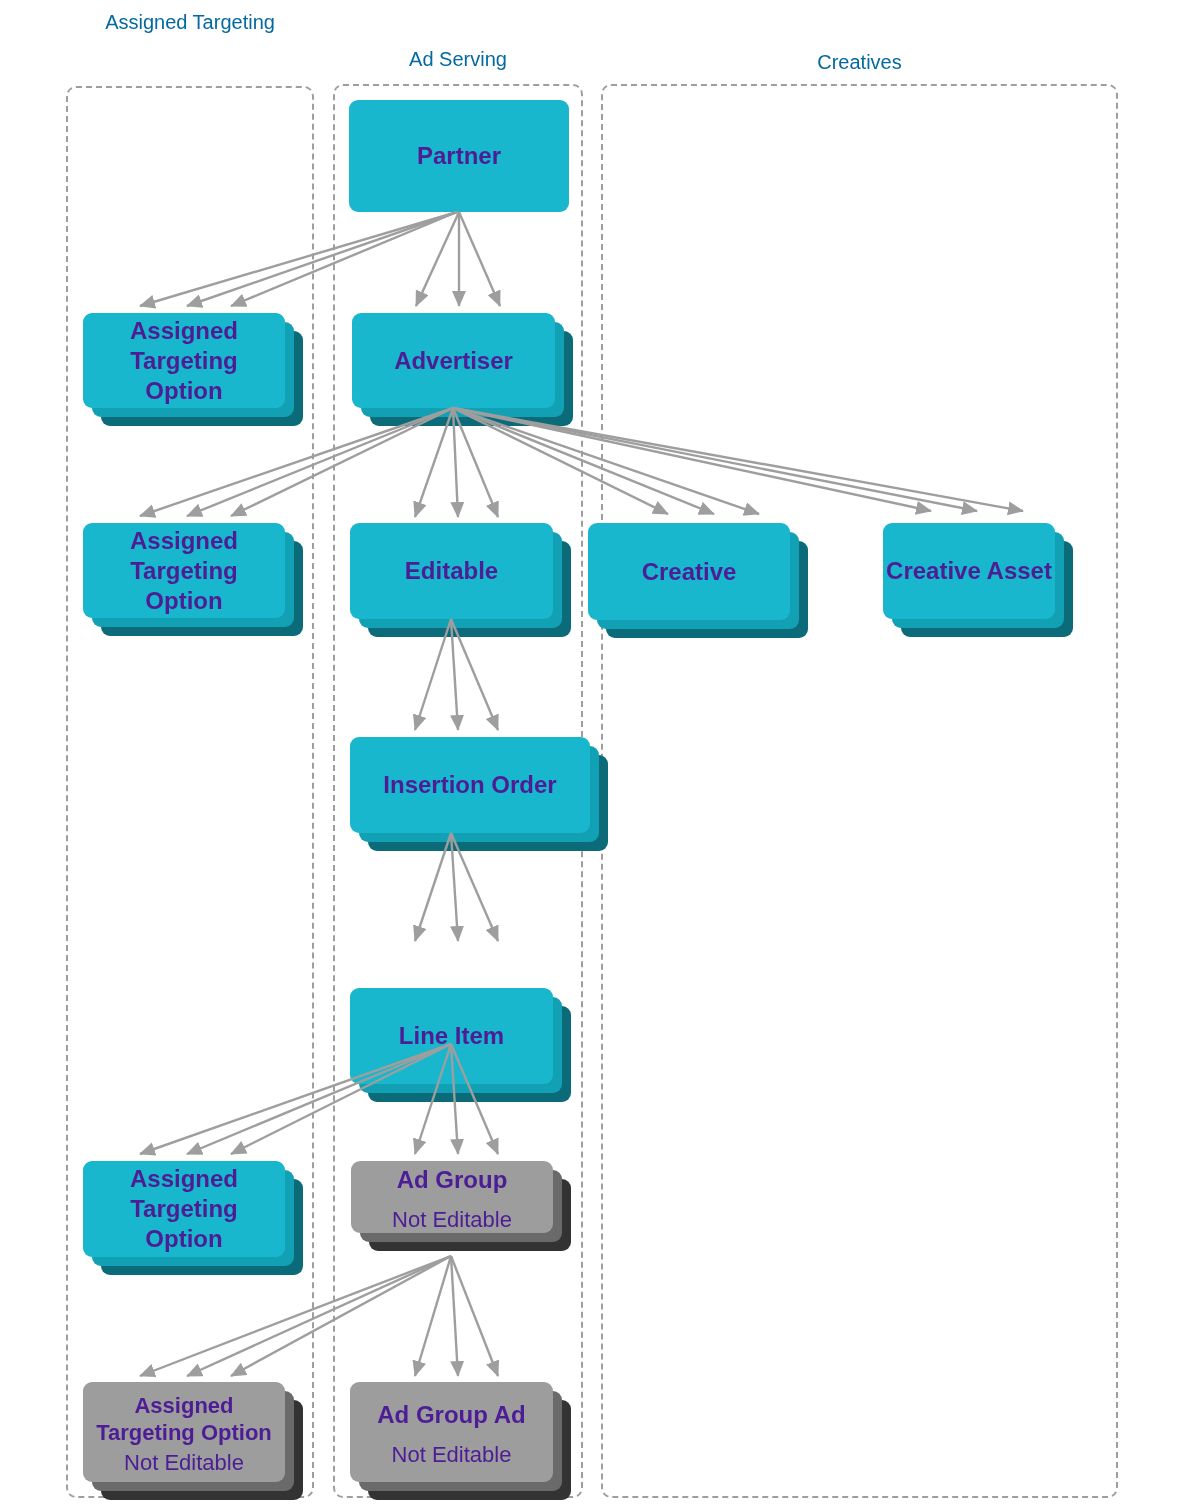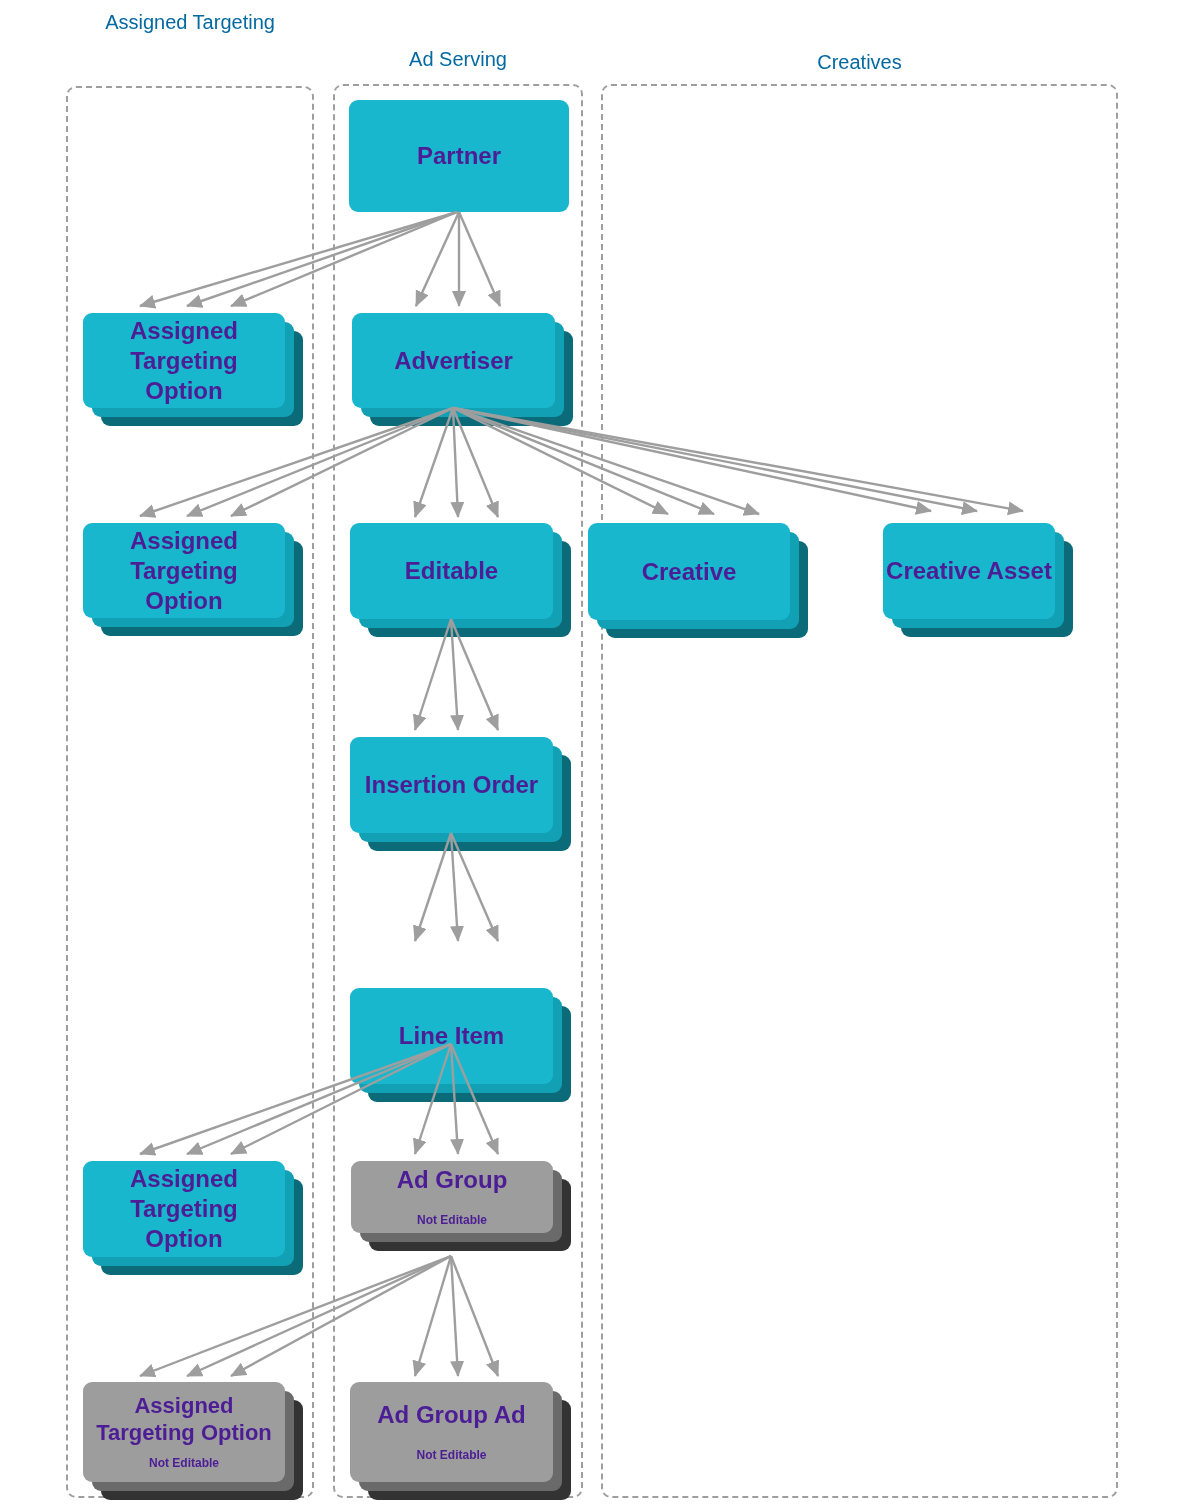--- a/index.html
+++ b/index.html
@@ -19,21 +19,21 @@
   .entity .s1{transform:translate(9px,9px);}
   .entity .s2{transform:translate(18px,18px);}
   .entity .card{
     position:absolute;inset:0;border-radius:9px;
     display:flex;flex-direction:column;align-items:center;justify-content:center;
     color:#4c1d95;font-weight:bold;text-align:center;
   }
   .entity .label{font-size:24px;line-height:30px;}
   .entity.pad .label{padding:0 28px;}
   .entity.small-title .label{font-size:22px;line-height:27px;padding:0 2px;}
-  .entity .note{font-size:12px;line-height:18px;margin-top:16px;font-weight:bold;}
+  .entity .note{font-size:22px;line-height:18px;margin-top:16px;font-weight:normal;}
   .cyan .card{background:#19b7cd;}
   .cyan .s1{background:#12a0b5;}
   .cyan .s2{background:#0c6b79;}
   .gray .card{background:#9d9d9d;}
   .gray .s1{background:#6a6a6a;}
   .gray .s2{background:#333333;}
   .arrows{position:absolute;left:0;top:0;z-index:9;pointer-events:none;}
   .arrows line{stroke:#9e9e9e;stroke-width:2.4;}
 </style>
 </head>
@@ -96,21 +96,21 @@
   </div>
 
   <div class="entity cyan" style="left:883px;top:523px;width:172px;height:96px;">
     <div class="stack s2"></div>
     <div class="stack s1"></div>
     <div class="card">
       <span class="label">Creative Asset</span>
     </div>
   </div>
 
-  <div class="entity cyan" style="left:350px;top:737px;width:203px;height:96px;">
+  <div class="entity cyan" style="left:350px;top:737px;width:203px;height:96px;padding-left:37px;">
     <div class="stack s2"></div>
     <div class="stack s1"></div>
     <div class="card">
       <span class="label">Insertion Order</span>
     </div>
   </div>
 
   <div class="entity cyan" style="left:350px;top:948px;width:203px;height:96px;margin-top:40px;">
     <div class="stack s2"></div>
     <div class="stack s1"></div>

